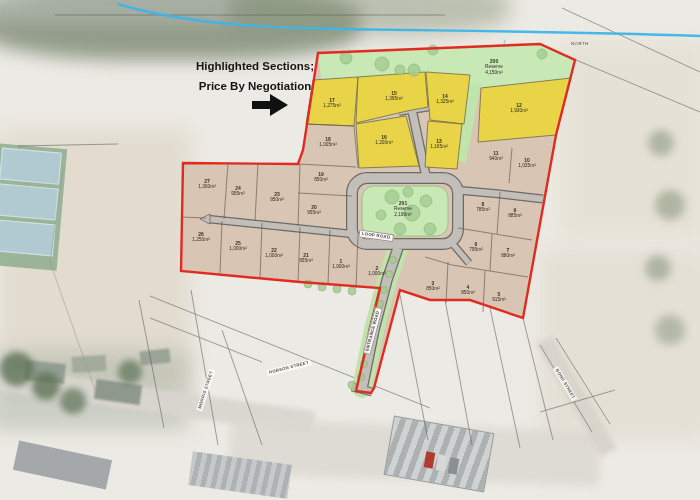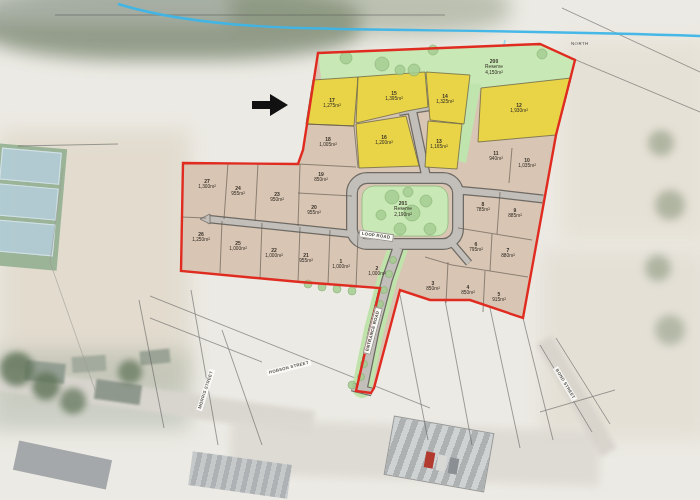--- a/index.html
+++ b/index.html
@@ -184,20 +184,22 @@
         <circle cx="352" cy="385" r="4"></circle>
     </g>
 
     <path d="M318,53 L540,44 L575,60 L556,135 L523,318 L470,300 L430,300 L400,290 L374,388 L371,393 L356,391 L380,288 L300,282 L181,271 L183,163 L298,164 L303,150 Z" fill="none" stroke="#e02b20" stroke-width="2.4" stroke-linejoin="miter"></path>
 
     <polygon points="252,101 270,101 270,94 288,105 270,116 270,109 252,109" fill="#111"></polygon>
   </svg>
 
   <div class="labels">
     <div class="title">
+      <div>Highlighted Sections;</div>
+      <div>Price By Negotiation</div>
     </div>
 
     <div id="lot-labels">
         <div class="lot-label" style="left: 341px; top: 264px;">
           <div class="lot-num">1</div>
           <div class="lot-area">1,000m²</div>
         </div>
         <div class="lot-label" style="left: 377px; top: 271px;">
           <div class="lot-num">2</div>
           <div class="lot-area">1,000m²</div>

